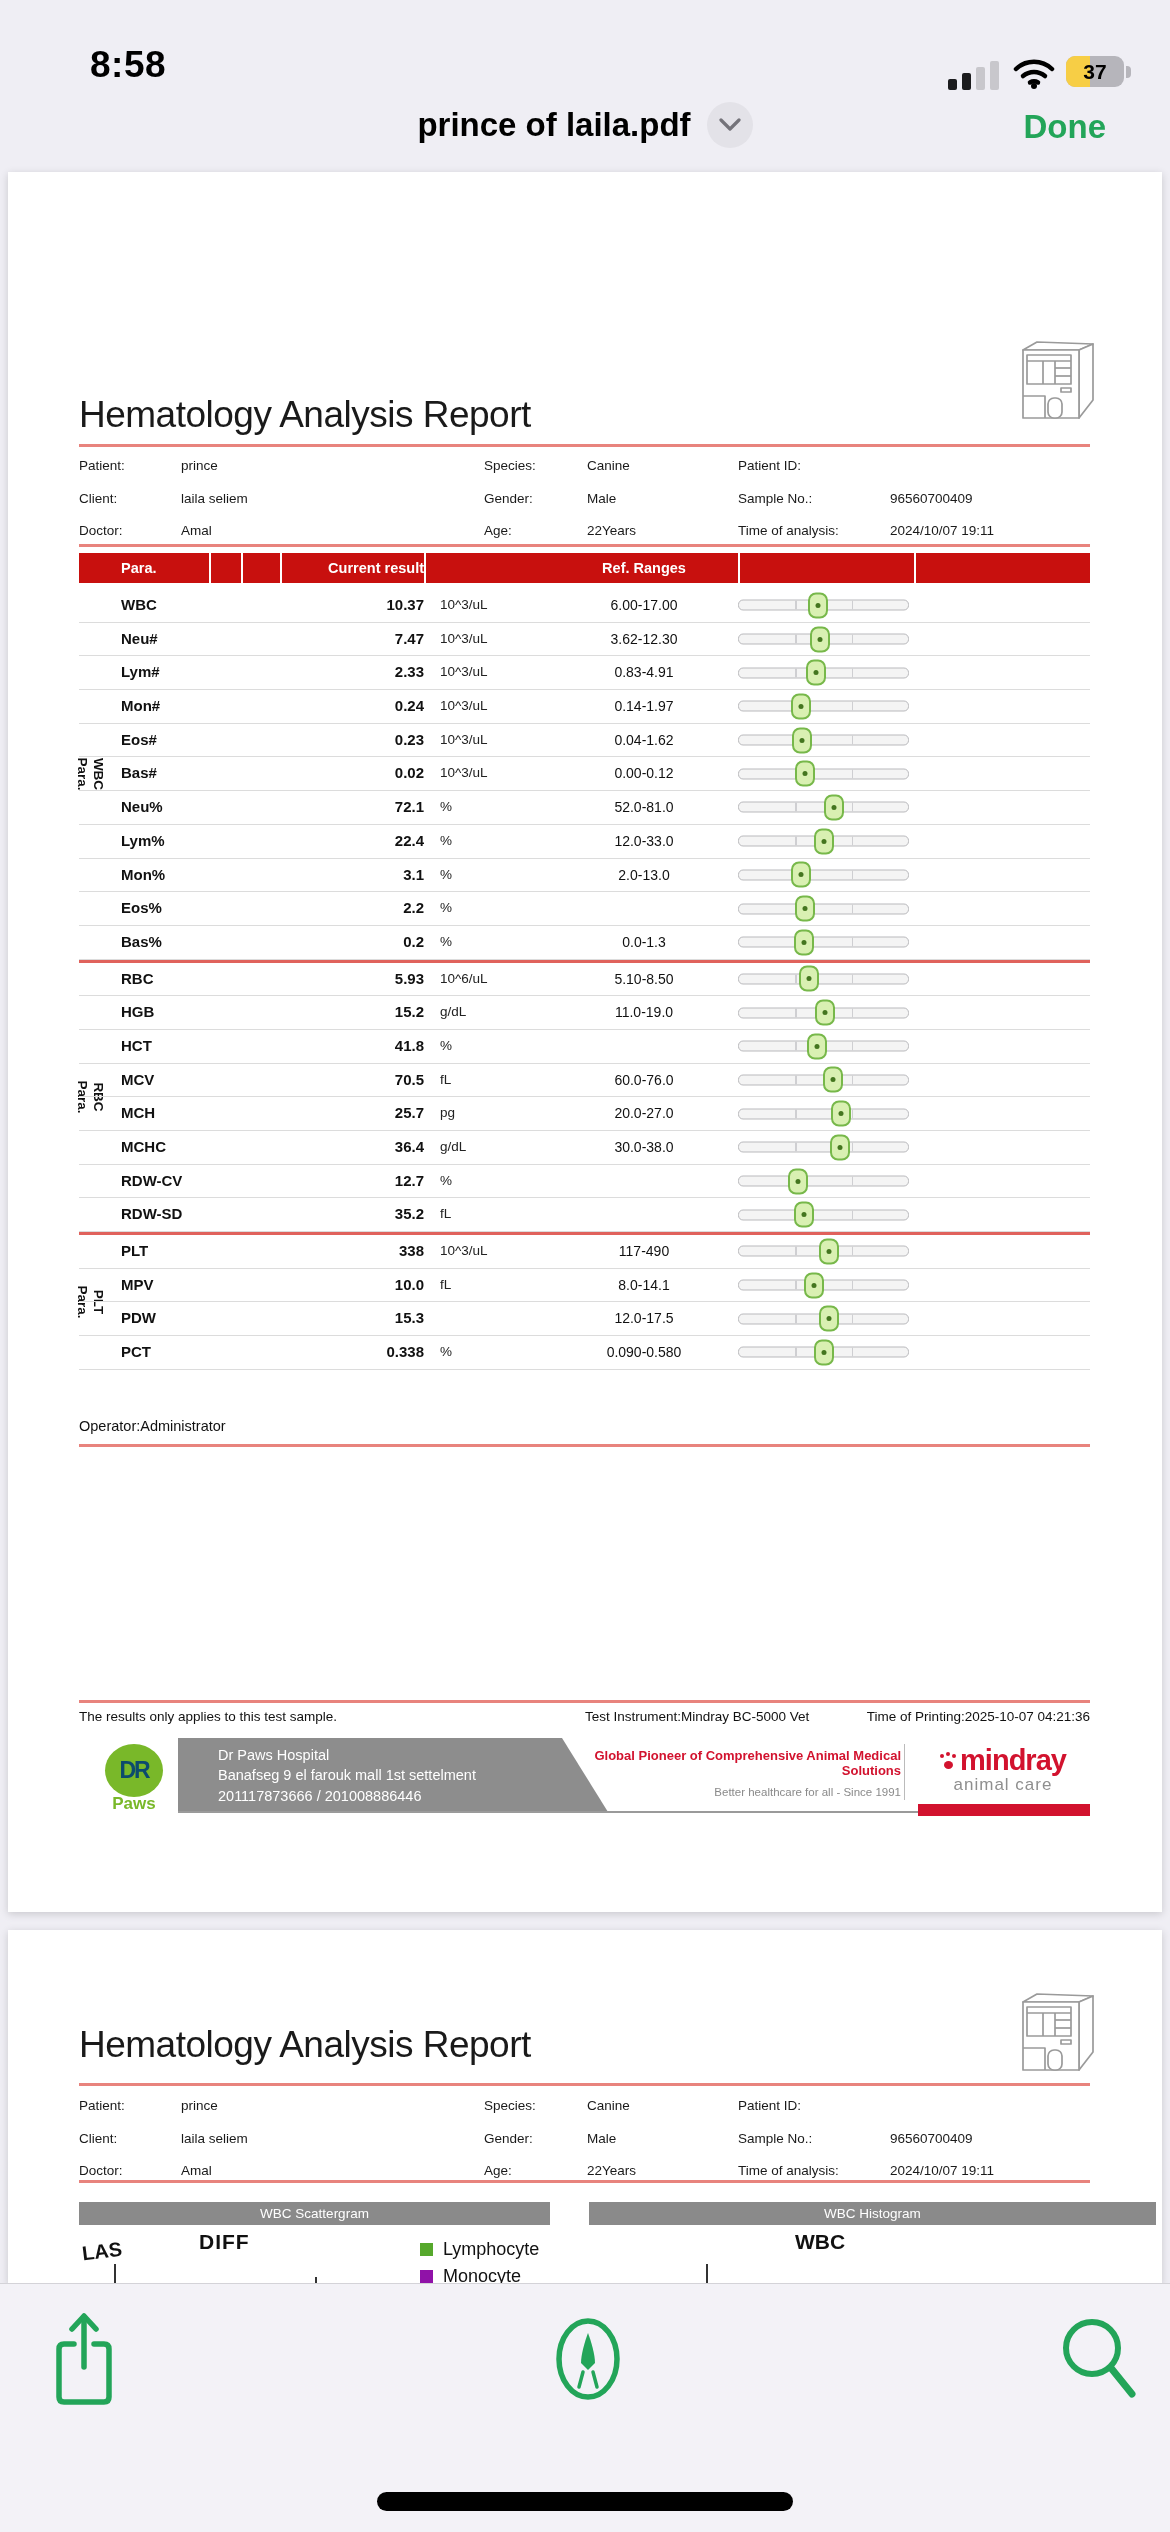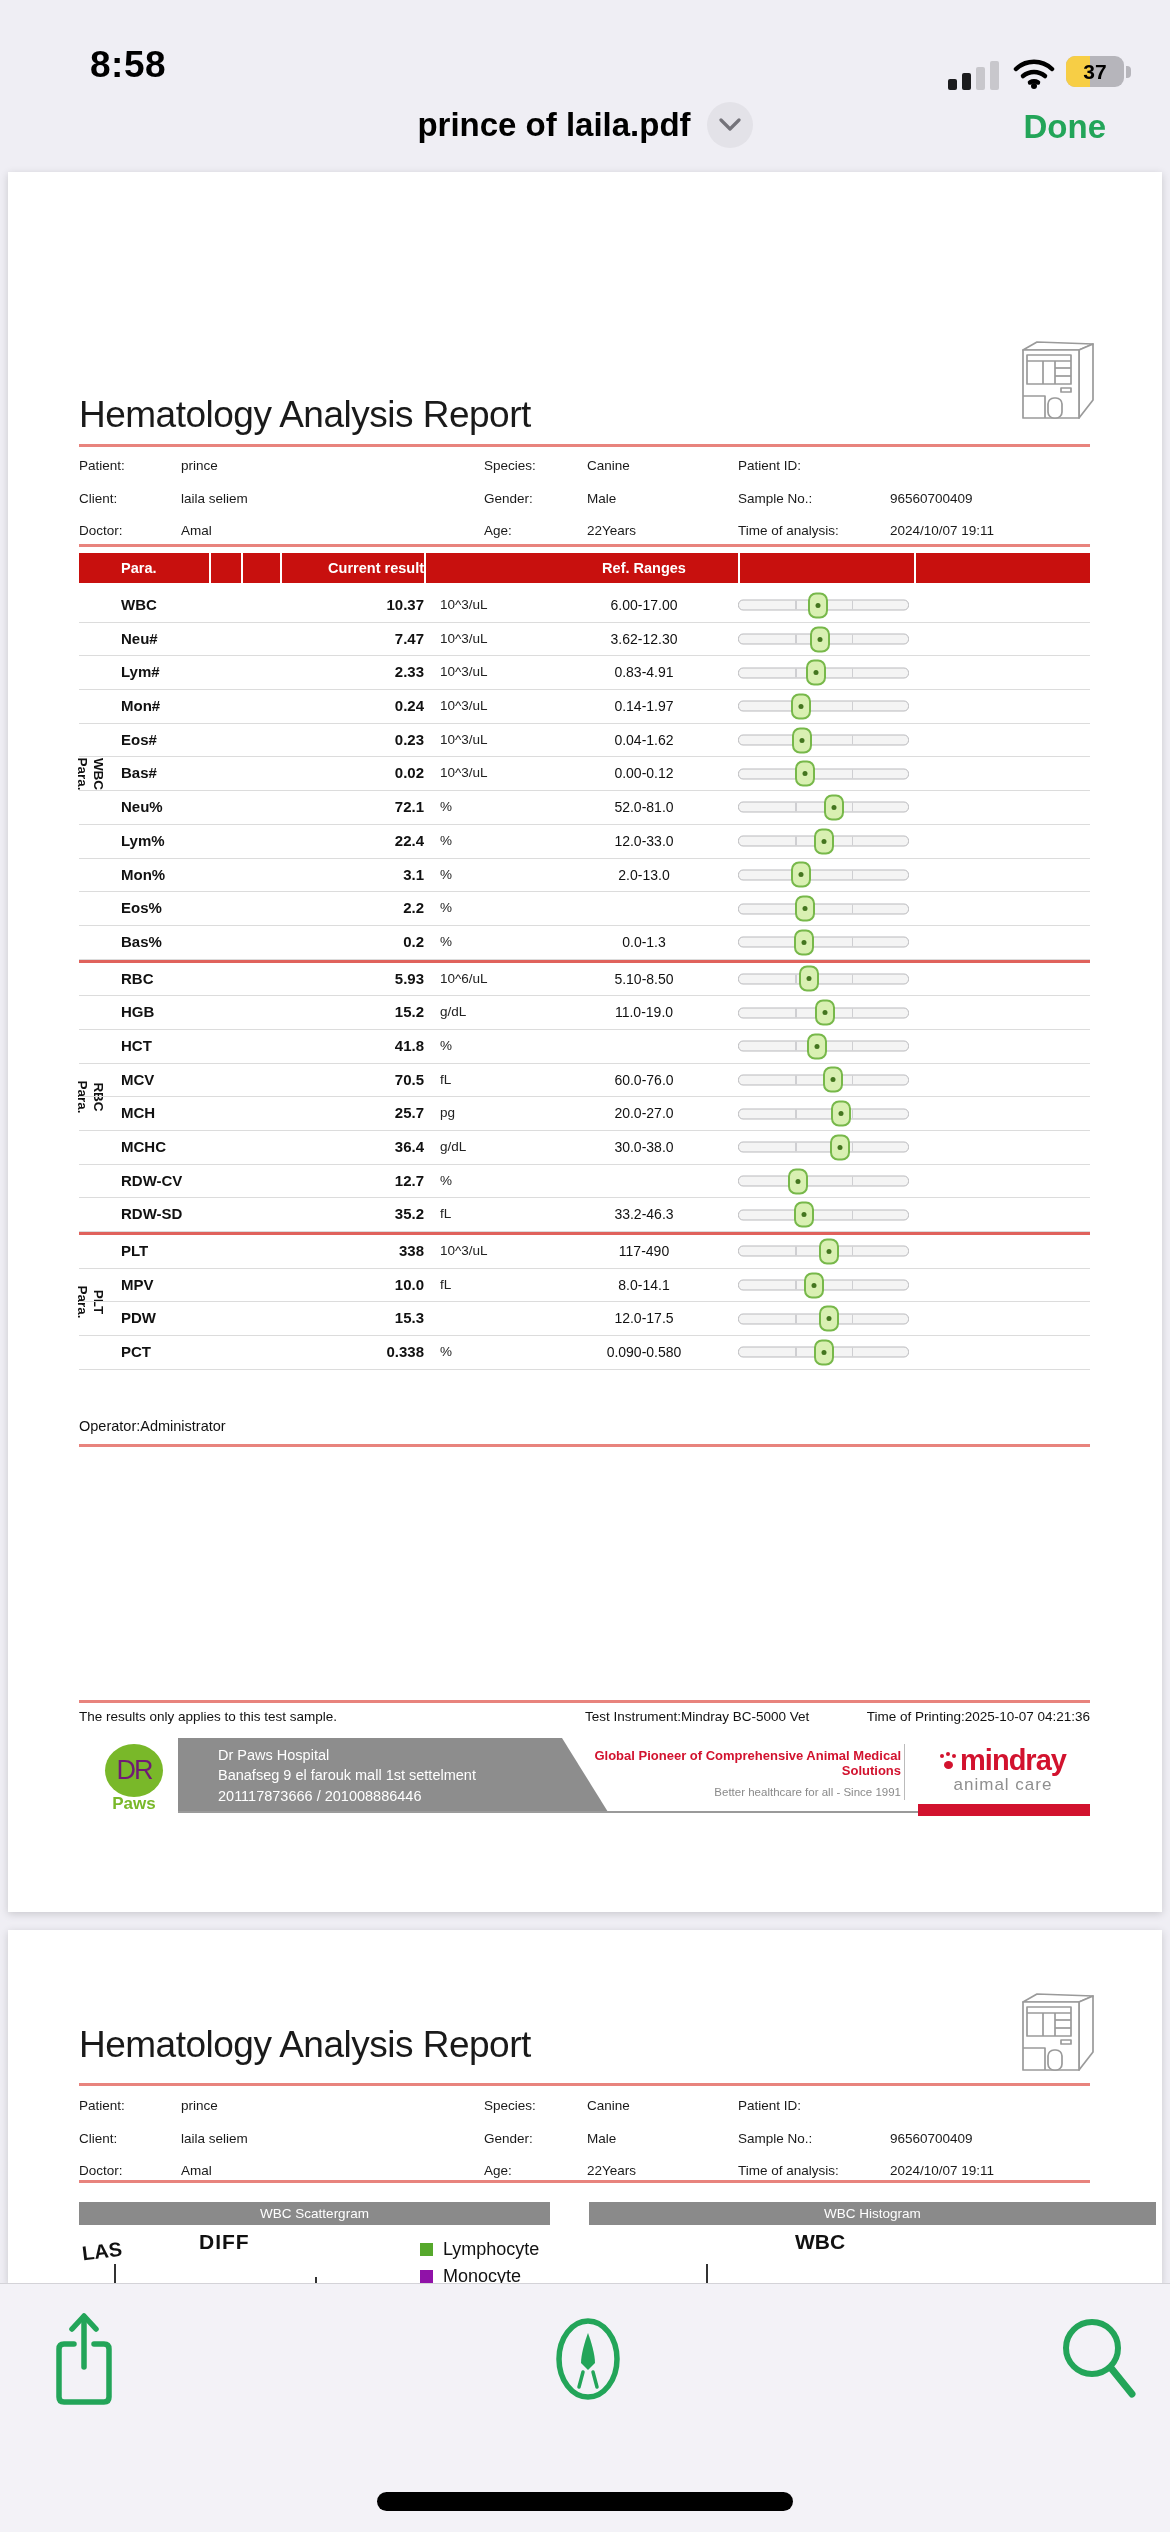--- a/index.html
+++ b/index.html
@@ -50,21 +50,21 @@
   .track i{position:absolute;top:0;bottom:0;width:1.5px;background:#cfcfd2}
   .marker{position:absolute;top:50%;transform:translate(-50%,-50%);width:20px;height:26px;background:#d9f0b2;border:2.5px solid #77b84a;border-radius:8px;box-sizing:border-box}
   .marker::after{content:"";position:absolute;left:50%;top:50%;width:5px;height:5px;background:#44761f;border-radius:50%;transform:translate(-50%,-50%)}
   
   .operator{position:absolute;left:71px;top:1246px;font-size:14.5px}
   .op-line{position:absolute;left:71px;top:1272px;width:1011px;height:2.5px;background:#e8837d}
   .f-line{position:absolute;left:71px;top:1528px;width:1011px;height:3px;background:#e8837d}
   .f-note{position:absolute;left:71px;top:1537px;font-size:13.5px}
   .f-instr{position:absolute;left:577px;top:1537px;font-size:13.5px}
   .f-print{position:absolute;right:72px;top:1537px;font-size:13.5px}
-  .paws-circ{position:absolute;left:97px;top:1572px;width:58px;height:53px;border-radius:50%;background:#79b829;display:flex;align-items:center;justify-content:center;font-size:27px;font-weight:400;color:#701a75;letter-spacing:-2px}
+  .paws-circ{position:absolute;left:97px;top:1572px;width:58px;height:53px;border-radius:50%;background:#79b829;display:flex;align-items:center;justify-content:center;font-size:23px;font-weight:700;color:#0c4a6e;letter-spacing:-2px}
   .paws-txt{position:absolute;left:89px;top:1622px;width:74px;text-align:center;font-size:17px;font-weight:700;color:#79b829}
   .banner{position:absolute;left:170px;top:1566px;width:430px;height:74px;background:#8d8d8d;clip-path:polygon(0 0,calc(100% - 46px) 0,100% 100%,0 100%);color:#fff;box-sizing:border-box;padding:7px 0 0 40px;font-size:14.5px;line-height:1.4}
   .slogan-block{position:absolute;left:555px;top:1576px;width:338px;text-align:right}
   .slogan{font-size:13px;font-weight:700;color:#d2122e}
   .tagline{font-size:11.5px;color:#8a8a8a;margin-top:8px}
   .v-div{position:absolute;left:896px;top:1572px;width:1px;height:56px;background:#bbb}
   .mindray{position:absolute;left:905px;top:1574px;width:180px;text-align:center}
   .m-name{font-size:29px;font-weight:800;color:#d2122e;letter-spacing:-1px;line-height:1}
   .m-sub{font-size:17px;color:#8f8f8f;letter-spacing:1px;margin-top:0}
   .paw-dots{display:inline-block;width:16px;height:16px;position:relative;margin-right:4px}
@@ -384,21 +384,20 @@
           <div class="track">
             <i style="left: 33.3%;"></i>
             <i style="left: 66.6%;"></i>
             <div class="marker" style="left: 34.636%;"></div>
           </div>
         </div>
         <div class="trow">
           <span class="tp">RDW-SD</span>
           <span class="tv">35.2</span>
           <span class="tu">fL</span>
-          <span class="tr">33.2-46.3</span>
           <div class="track">
             <i style="left: 33.3%;"></i>
             <i style="left: 66.6%;"></i>
             <div class="marker" style="left: 38.31%;"></div>
           </div>
         </div>
       </div>
       <div class="tsection">
         <div class="sec-label">
           <div>PLT</div>

